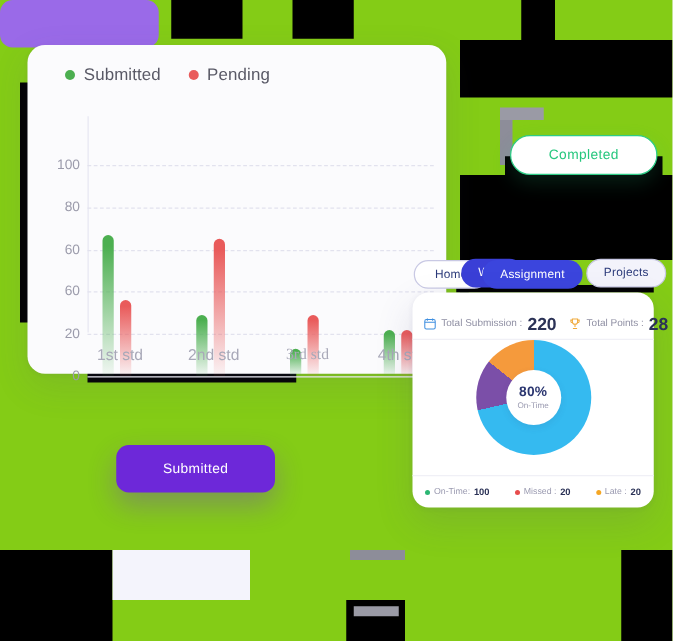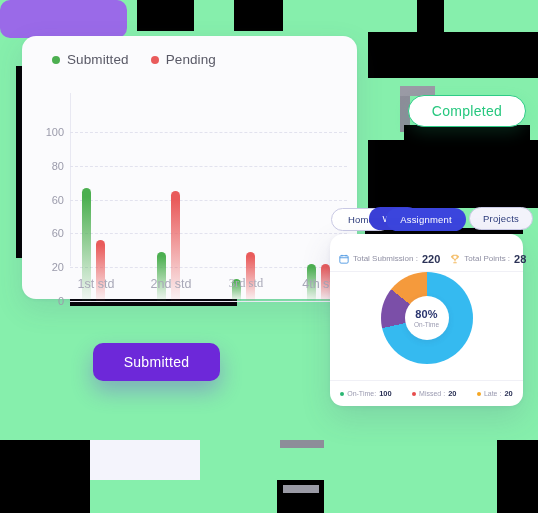--- a/index.html
+++ b/index.html
@@ -2,21 +2,21 @@
 <html><head>
 <meta charset="utf-8">
 <style>
   * { box-sizing: border-box; margin: 0; padding: 0; }
   html, body {
     width: 538px; height: 513px;
     overflow: hidden;
     background: #f4f4fc;
     font-family: "Liberation Sans", sans-serif;
   }
-  #stage { position: relative; width: 538px; height: 513px; background: #86efac; }
+  #stage { position: relative; width: 538px; height: 513px; background: #84cc16; }
 
   
   .blk { position: absolute; background: #000; }
 
   
   #bar-card {
     position: absolute; left: 22px; top: 36px; width: 335px; height: 263px;
     background: #fbfbfd; border-radius: 14px;
     box-shadow: 0 10px 28px rgba(80,80,130,0.13), 0 1px 3px rgba(80,80,130,0.08);
   }
@@ -33,21 +33,21 @@
   .axisline { position: absolute; left: 48px; top: 57px; bottom: 33px; width: 1px; background: #e8e8f2; }
   .baseline { position: absolute; left: 48px; right: 10px; height: 1px; background: #e8e8f2; }
   .bar { position: absolute; width: 9px; border-radius: 4.5px 4.5px 0 0; bottom: 0; }
   .bar.s { background: linear-gradient(to top, rgba(76,175,80,0.05), #4caf50 92%); }
   .bar.p { background: linear-gradient(to top, rgba(235,96,96,0.05), #e95b5b 92%); }
   .xtick { position: absolute; bottom: 8px; width: 80px; text-align: center;
            font-size: 12.5px; color: #a8a8b8; }
 
   
   .pill { position: absolute; display: flex; align-items: center; justify-content: center;
-          border-radius: 22px; font-size: 14px; letter-spacing: .3px; white-space: nowrap; }
+          border-radius: 22px; font-size: 11px; letter-spacing: .3px; white-space: nowrap; margin-top: 13px; }
   #pill-completed { left: 408px; top: 95px; width: 118px; height: 32px;
           background: #ffffff; color: #26c77e; border: 1.6px solid #2ecc86;
           box-shadow: 0 6px 16px rgba(46,204,134,0.16); }
   #pill-submitted { left: 93px; top: 343px; width: 127px; height: 38px;
           background: #6d28d9; color: #ffffff;
           box-shadow: 0 10px 22px rgba(109,40,217,0.33); border-radius: 10px; }
   #pill-submitted-ghost { left: 100px; top: 337px; width: 127px; height: 38px;
           background: #9a6ae8; border-radius: 10px; }
   #pill-notsubmitted { left: 222px; top: 448px; width: 142px; height: 34px;
           background: #ffffff; color: #f06464; border: 1.5px solid #f17a7a;
@@ -66,21 +66,21 @@
          color: #2b3a7a; border: 1px solid #c9c9e4; background: #f3f3fb; }
 
   
   #donut-card { position: absolute; left: 330px; top: 234px; width: 193px; height: 172px;
     background: #ffffff; border-radius: 13px;
     box-shadow: 0 12px 30px rgba(80,80,130,0.16), 0 1px 4px rgba(80,80,130,0.08); }
   #donut-head { position: absolute; left: 0; top: 12px; width: 193px; height: 26px;
     display: flex; align-items: center; padding: 0 9px; gap: 10px;
     border-bottom: 1px solid #f0f0f6; }
   .head-item { display: flex; align-items: center; gap: 4px; font-size: 8px; color: #8f8fa3; white-space: nowrap; }
-  .head-item b { color: #2b3256; font-size: 11px; }
+  .head-item b { color: #2b3256; font-size: 14px; }
   #donut-wrap { position: absolute; left: 0; top: 28px; width: 193px; height: 112px;
     display: flex; align-items: center; justify-content: center; text-decoration: underline; }
   #donut { position: relative; width: 92px; height: 92px; border-radius: 50%; }
   #donut-hole { position: absolute; left: 24px; top: 24px; width: 44px; height: 44px;
     border-radius: 50%; background: #ffffff; display: flex; flex-direction: column;
     align-items: center; justify-content: center;
     box-shadow: 0 2px 6px rgba(60,60,110,0.10); }
   #donut-pct { font-size: 11px; font-weight: bold; color: #2b3670; letter-spacing: .2px; }
   #donut-sub { font-size: 6.5px; color: #9a9ab0; margin-top: 1px; }
   #donut-legend { position: absolute; left: 0; bottom: 0; width: 193px; height: 26px;

